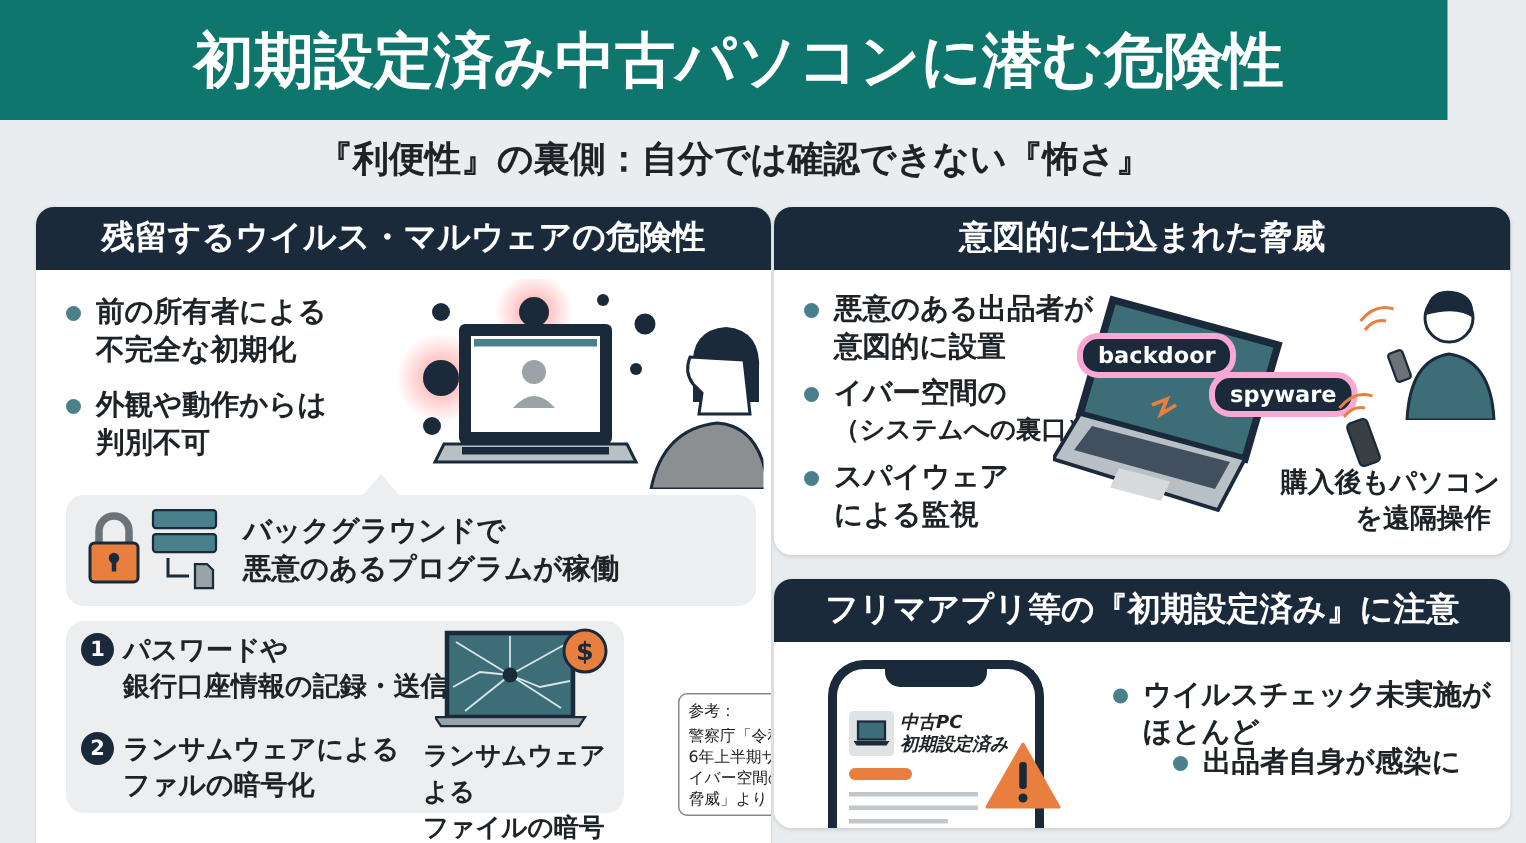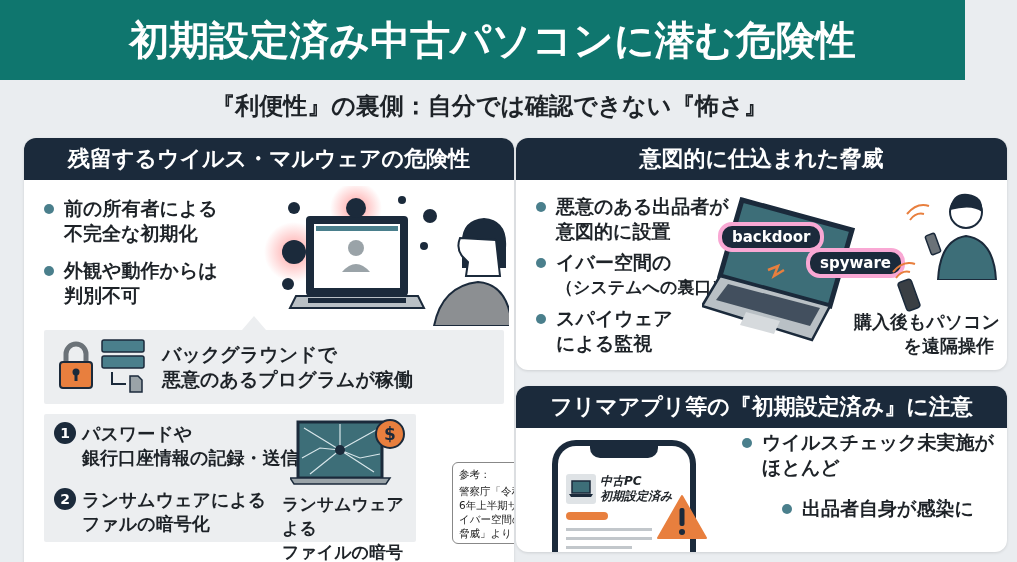--- a/index.html
+++ b/index.html
@@ -32,21 +32,21 @@
     text-align: center; font-size: 22px; height: 42px; line-height: 42px;
   }
   .bullet { position: absolute; font-size: 19px; font-weight: bold; line-height: 25px; }
   .bullet .dot {
     position: absolute; left: -20px; top: 8px; width: 10px; height: 10px;
     border-radius: 50%; background: #4a7f8c;
   }
   .bullet .l2 { display: block; }
   .bullet .paren { font-size: 17px; }
   .grey-box {
-    position: absolute; background: #eceef0; border-radius: 2px;
+    position: absolute; background: #eceef0; border-radius: 12px;
   }
   .num {
     display: inline-block; width: 22px; height: 22px; border-radius: 50%;
     background: #1b2a3b; color: #fff; font-size: 14px; text-align: center;
     line-height: 22px; margin-right: 6px; vertical-align: 2px;
   }
   .ref-box {
     position: absolute; border: 1px solid #888; border-radius: 6px; background: #fff;
     font-size: 10.5px; line-height: 14px; padding: 4px 6px; color: #222; margin-left: 28px;
   }
@@ -235,21 +235,21 @@
     <div style="position:absolute; left:8px; top:82px; width:86px; height:3px; background:#c2c7cb;"></div>
     <div style="position:absolute; left:8px; top:91px; width:86px; height:3px; background:#c2c7cb;"></div>
     <div style="position:absolute; left:8px; top:100px; width:66px; height:3px; background:#c2c7cb;"></div>
   </div>
   <svg style="left:140px; top:108px;" width="52" height="46" viewBox="0 0 52 46">
     <path d="M26 2 L50 44 H2 Z" fill="#e87f3e" stroke="#e87f3e" stroke-width="2" stroke-linejoin="round"></path>
     <rect x="23.5" y="14" width="5" height="18" rx="2" fill="#1b2a3b"></rect>
     <circle cx="26" cy="38" r="3" fill="#1b2a3b"></circle>
   </svg>
 
-  <div class="bullet" style="left:246px; top:44px;">
+  <div class="bullet" style="left:246px; top:65px;">
     <span class="dot"></span>
     <span class="l2">ウイルスチェック未実施が</span>
     <span class="l2">ほとんど</span>
   </div>
   <div class="bullet" style="left:246px; top:110px;margin-left:40px;">
     <span class="dot"></span>
     <span class="l2">出品者自身が感染に</span>
   </div>
 </div>
 

